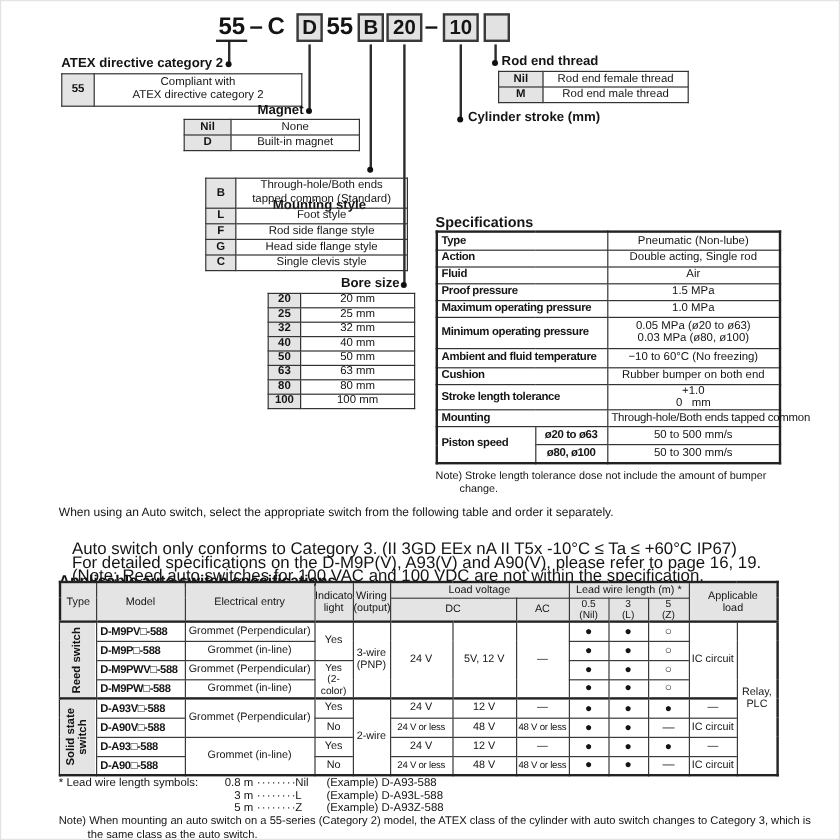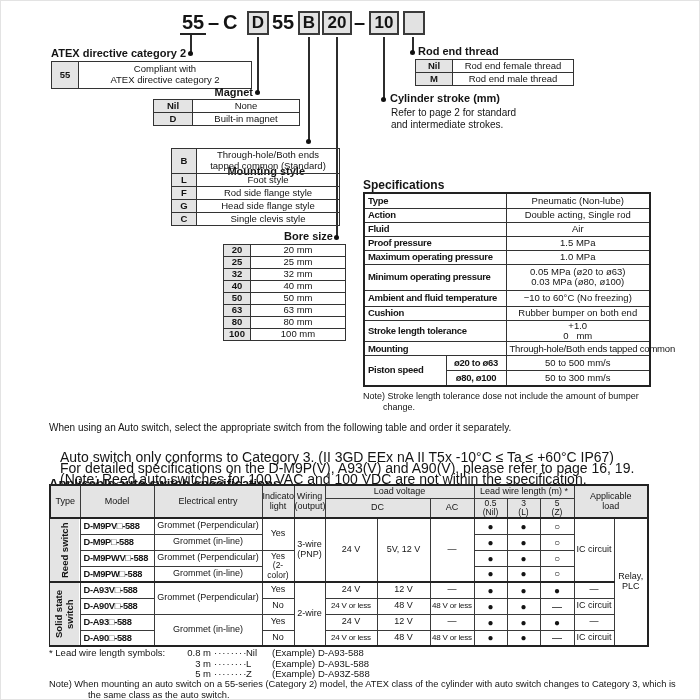--- a/index.html
+++ b/index.html
@@ -46,21 +46,21 @@
   table.as tr.bstart td{border-top:2px solid #222;}
   
   .fn-row{position:absolute;display:flex;font-size:9.5px;line-height:10px;}
   .fn-label{width:122px;}
   .fn-len{width:40px;text-align:right;padding-right:3px;}
   .fn-dots{width:32px;overflow:hidden;letter-spacing:1px;}
   .fn-sym{width:26px;}
   .fn-ex{}
   .fn-right{position:absolute;font-size:9.5px;}
   .bottom-note{position:absolute;font-size:9.3px;line-height:11px;}
-  .bn2{margin-left:39px;}
+  .bn2{margin-left:24px;}
 </style>
 </head>
 <body>
 
 <div class="page">
 
   <span class="mseg mund" style="left:179px;top:10px;">55</span>
   <span class="mseg" style="left:207px;top:10px;">–</span>
   <span class="mseg" style="left:222px;top:10px;">C</span>
   <span class="mbox" style="left:246px;top:10px;width:22px;">D</span>
@@ -182,22 +182,20 @@
       <td style="width:116px;">Rod end female thread</td>
     </tr>
     <tr>
       <td class="code" style="height:12px;">M</td>
       <td>Rod end male thread</td>
     </tr>
   </tbody>
     </table>
 
   <div class="clabel" style="left:389px;top:91px;">Cylinder stroke (mm)</div>
-  <div class="abs ml" style="left:390px;top:106px;font-size:10px;line-height:12px;">Refer to page 2 for standard
-and intermediate strokes.</div>
 
   <div class="spec-title" style="left:362px;top:177px;">Specifications</div>
   <table class="spec" style="left:362px;top:191px;">
     <colgroup>
         <col style="width:82px">
         <col style="width:60px">
         <col style="width:144px">
       </colgroup>
     <tbody>
         <tr style="height:15px;">

